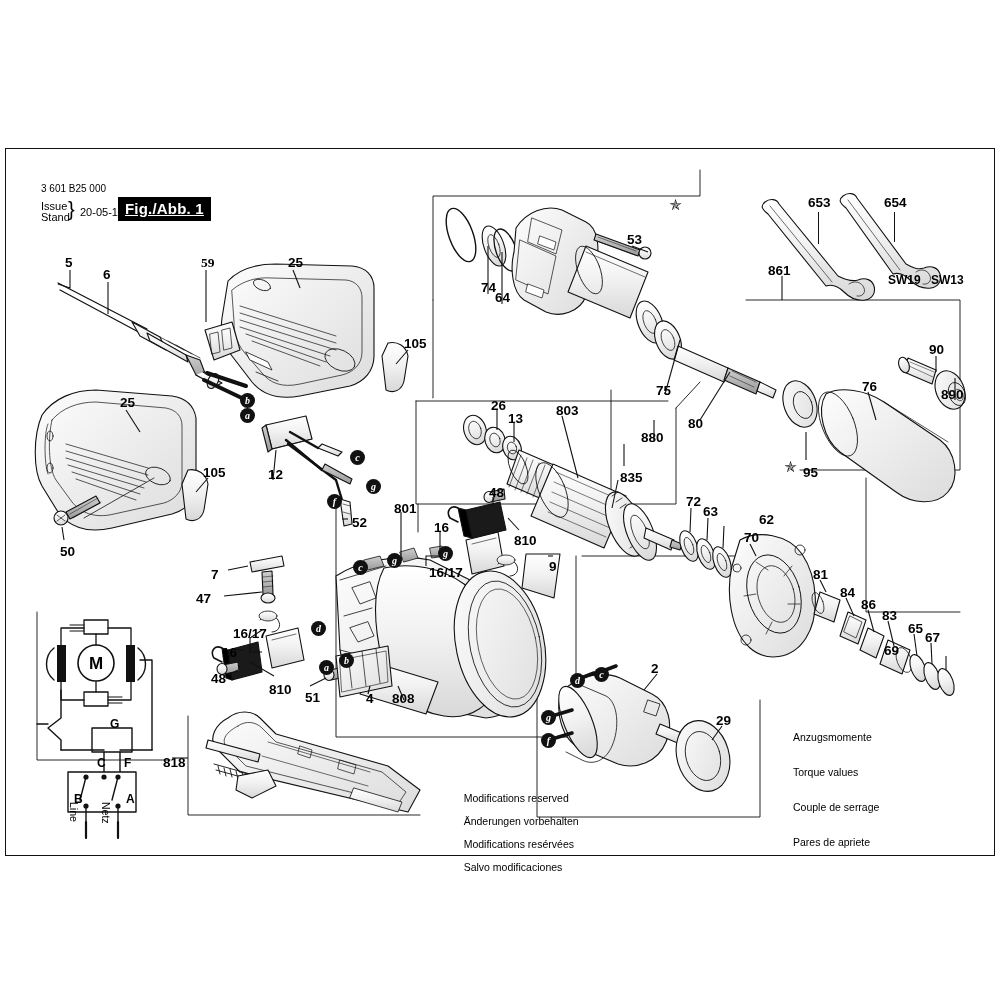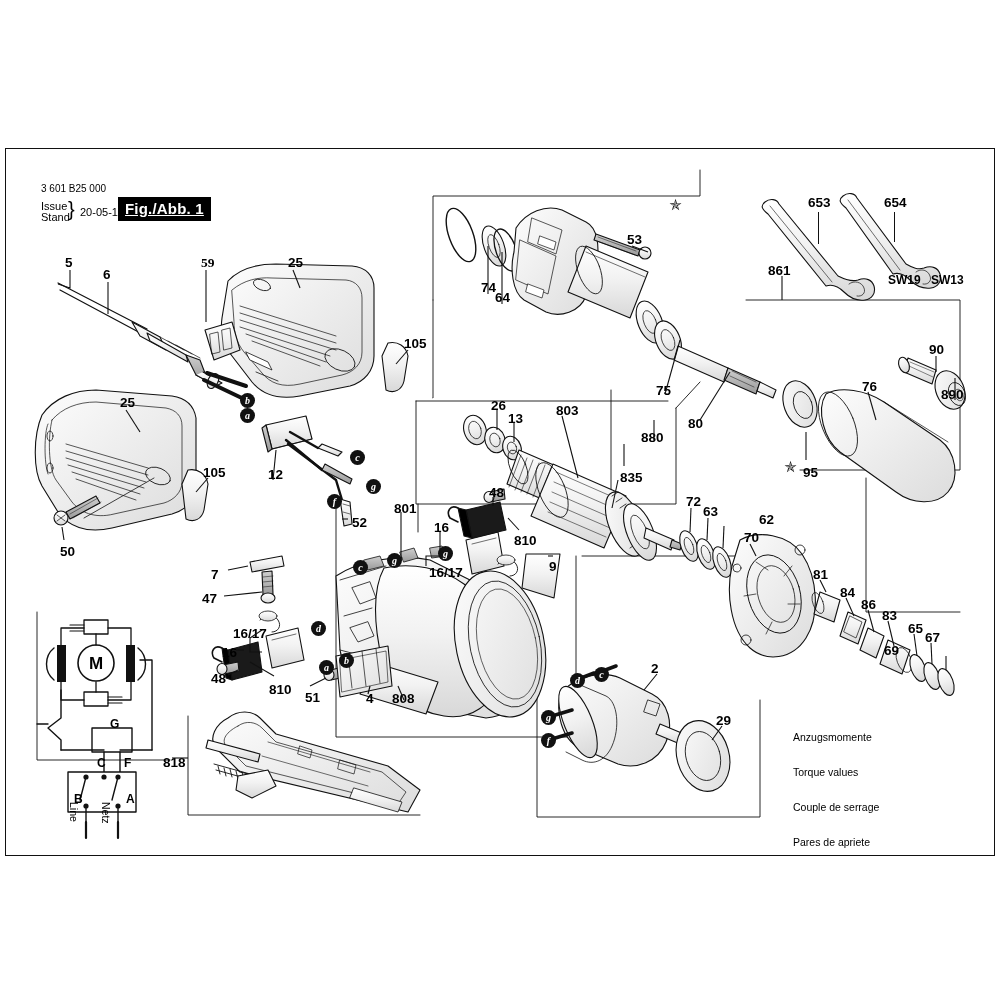--- a/index.html
+++ b/index.html
@@ -436,20 +436,26 @@
         <path d="M86 777 L80 800 M118 777 L112 800" stroke-width="1.4"></path>
         <path d="M86 806 L86 822 M118 806 L118 822" stroke-width="1.4"></path>
         <path d="M86 822 L86 838 M118 822 L118 838" stroke-width="2.2"></path>
       </g>
     </g>
   </svg>
 
   <div class="star" style="left:668px;top:197px;">✯</div>
 
 
+  <div class="txt" style="left:452px;top:781px;">
+    <span>Modifications reserved</span><br>
+    <span>Änderungen vorbehalten</span><br>
+    <span>Modifications resérvées</span><br>
+    <span>Salvo modificaciones</span>
+  </div>
 
   <div class="tbl" style="left:793px;top:709px;">
     <div>Anzugsmomente</div>
     <div>Torque values</div>
     <div>Couple de serrage</div>
     <div>Pares de apriete</div>
   </div>
 
   <div class="lbl" style="left:808px;top:196px;">653</div>
   <div class="lbl" style="left:884px;top:196px;">654</div>
@@ -474,21 +480,21 @@
       <div class="lbl" style="left: 103px; top: 268px;">6</div>
       <div class="lbl" style="left: 201px; top: 256px; font-family: Liberation Serif, serif;">59</div>
       <div class="lbl" style="left: 288px; top: 256px;">25</div>
       <div class="lbl" style="left: 404px; top: 337px;">105</div>
       <div class="lbl" style="left: 120px; top: 396px;">25</div>
       <div class="lbl" style="left: 203px; top: 466px;">105</div>
       <div class="lbl" style="left: 60px; top: 545px;">50</div>
       <div class="lbl" style="left: 268px; top: 468px;">12</div>
       <div class="lbl" style="left: 352px; top: 516px;">52</div>
       <div class="lbl" style="left: 211px; top: 568px;">7</div>
-      <div class="lbl" style="left: 202px; top: 592px; text-align: right;">47</div>
+      <div class="lbl" style="left: 196px; top: 592px; text-align: right;">47</div>
       <div class="lbl" style="left: 233px; top: 627px;">16/17</div>
       <div class="lbl" style="left: 222px; top: 646px;">16</div>
       <div class="lbl" style="left: 211px; top: 672px;">48</div>
       <div class="lbl" style="left: 269px; top: 683px;">810</div>
       <div class="lbl" style="left: 305px; top: 691px;">51</div>
       <div class="lbl" style="left: 366px; top: 692px;">4</div>
       <div class="lbl" style="left: 392px; top: 692px;">808</div>
       <div class="lbl" style="left: 394px; top: 502px;">801</div>
       <div class="lbl" style="left: 434px; top: 521px;">16</div>
       <div class="lbl" style="left: 429px; top: 566px;">16/17</div>

